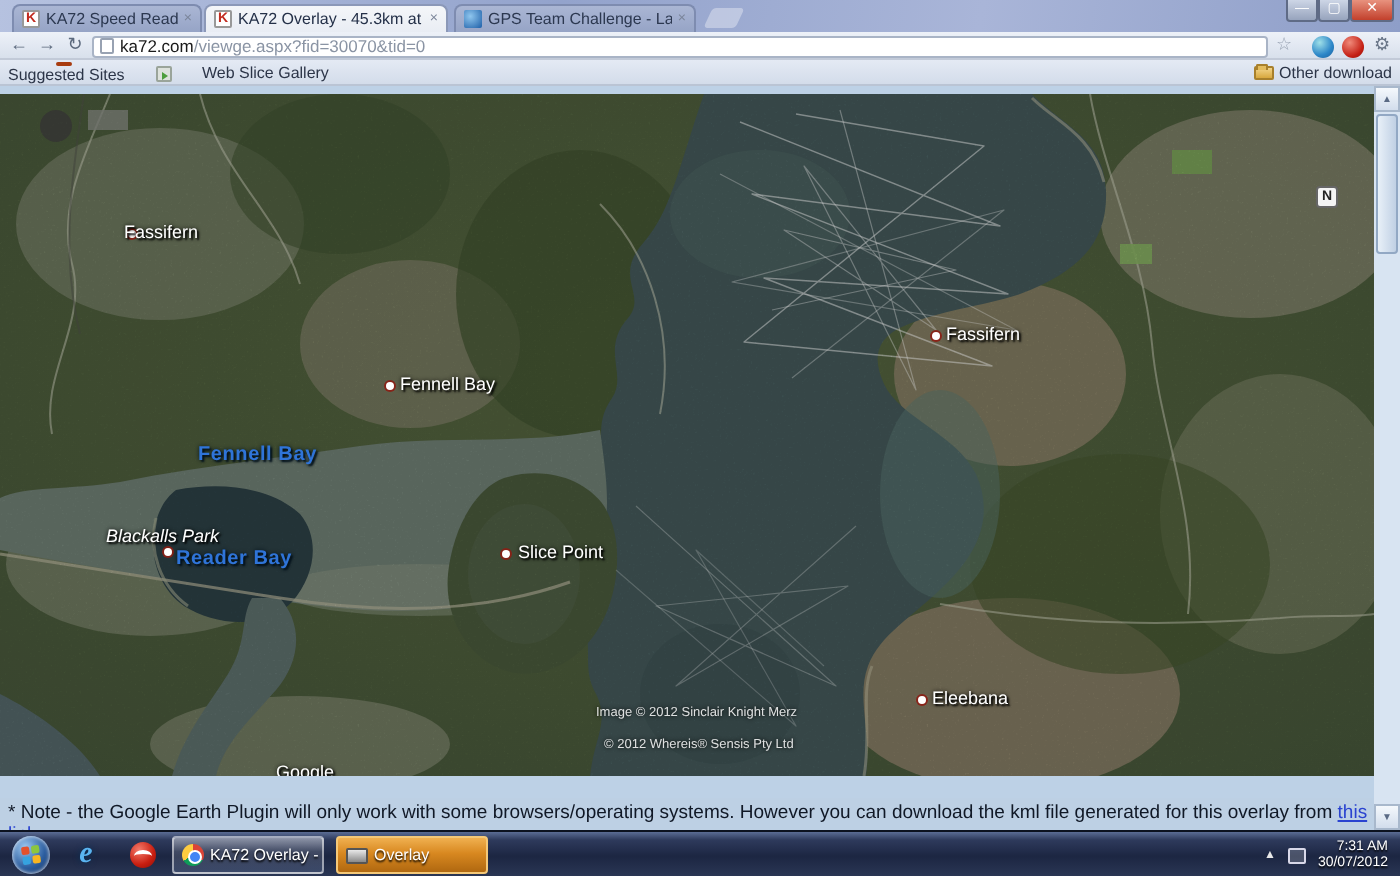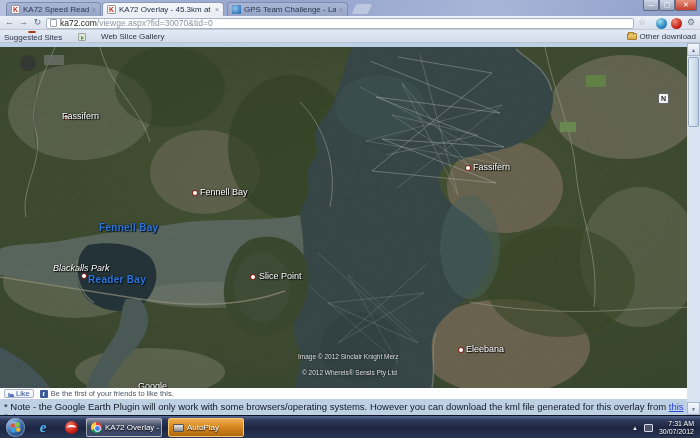--- a/index.html
+++ b/index.html
@@ -307,28 +307,20 @@
       <span class="plabel" style="left:466px;top:297px;">Eleebana</span>
 
       <span class="plabel" style="left:138px;top:334px;">Google</span>
 
       <span class="attr" style="left:298px;top:306px;">Image © 2012 Sinclair Knight Merz</span>
       <span class="attr" style="left:302px;top:322px;">© 2012 Whereis® Sensis Pty Ltd</span>
 
       <div class="compass">N</div>
     </div>
 
-    <div class="fbbar">
-      <span class="likebtn">
-        <span class="thumb"></span>
-        <span>Like</span>
-      </span>
-      <span class="fbicon">f</span>
-      <span class="fbmsg">Be the first of your friends to like this.</span>
-    </div>
 
     <div class="note">
       <span>* Note - the Google Earth Plugin will only work with some browsers/operating systems. However you can download the kml file generated for this overlay from </span><a href="#">this link</a><br>
       
     </div>
   </div>
 
   <div class="vscroll">
     <div class="varrow" style="top:0;">▲</div>
     <div class="vthumb"></div>
@@ -347,21 +339,21 @@
     <div class="tbicon ie">e</div>
     <div class="tbicon trend">
         <span class="trendball"></span>
       </div>
     <div class="taskbtn task-chrome">
       <span class="chromeball"></span>
       <span>KA72 Overlay - 45...</span>
     </div>
     <div class="taskbtn task-auto">
       <span class="driveicon"></span>
-      <span>AutoPlay</span>
+      <span>Overlay</span>
     </div>
     <div class="tray">
       <span class="trayarrow">▲</span>
       <span class="trayflag"></span>
       <span class="clock">
         <span>7:31 AM</span><br>
         <span>30/07/2012</span>
       </span>
     </div>
   </div>

